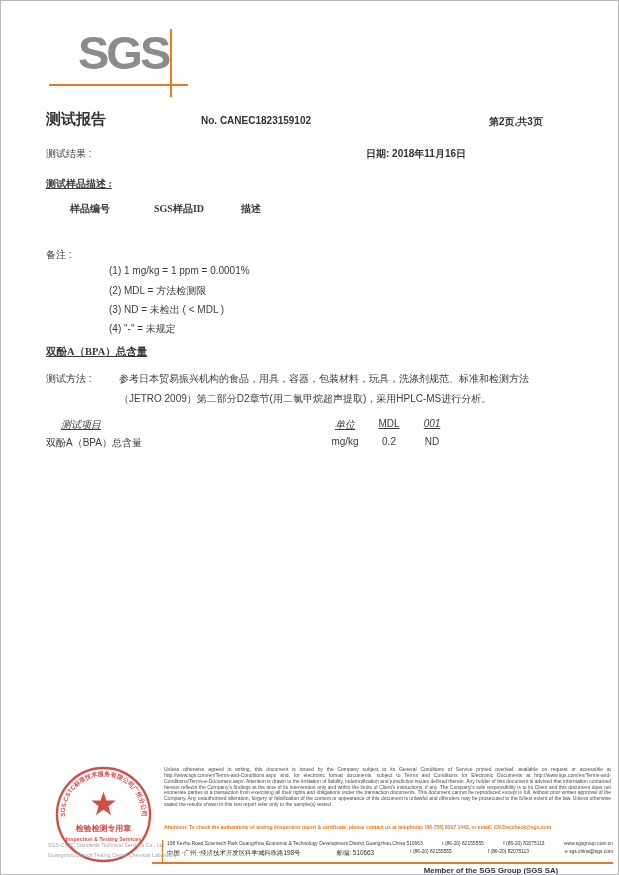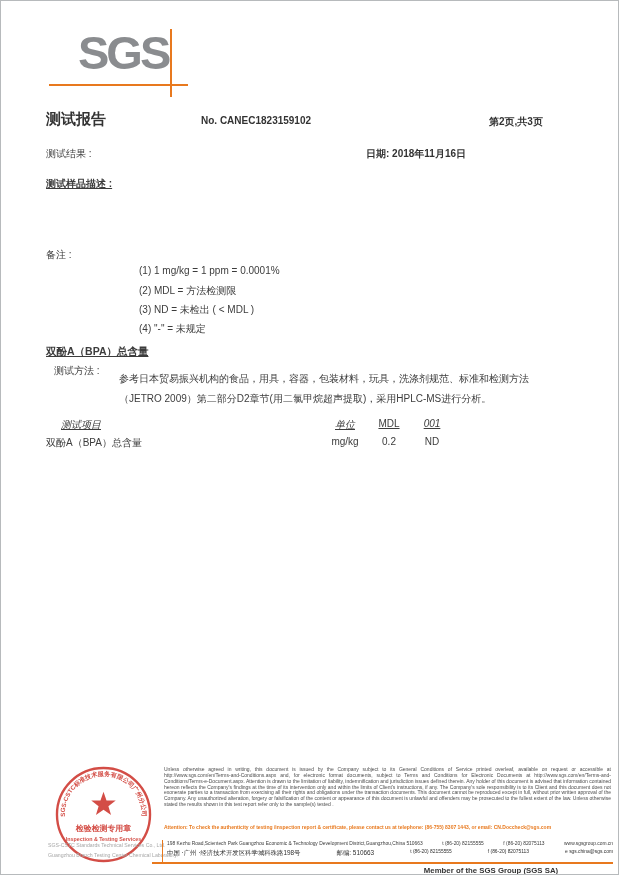--- a/index.html
+++ b/index.html
@@ -14,29 +14,29 @@
                color:#8a8c8f; letter-spacing:-3px; line-height:1; }
   .logo-hline { position:absolute; left:48px; top:83px; width:139px; height:2px; background:#e8791e; }
   .logo-vline { position:absolute; left:169px; top:28px; width:2px; height:68px; background:#e8791e; }
 
   
   .doc-title { position:absolute; left:45px; top:109px; font-size:15px; font-weight:bold; color:#333; }
   .hdr { position:absolute; top:114px; font-size:10px; font-weight:bold; color:#333; }
 
   .sec-label { position:absolute; left:45px; font-size:10px; color:#3c3c3c; }
   .underlined { text-decoration:underline; }
-  .bold { font-weight:bold; }
+  .bold { font-weight:bold;font-family:Liberation Serif, serif; }
 
   
   .s-row { position:absolute; left:45px; width:300px; height:14px; font-size:10px; }
   .s-c1 { position:absolute; left:0; width:88px; text-align:center; }
   .s-c2 { position:absolute; left:88px; width:90px; text-align:center; }
   .s-c3 { position:absolute; left:195px; width:120px; text-align:left; }
 
-  .remark { position:absolute; left:108px; font-size:10px; color:#3c3c3c;margin-left:30px; }
+  .remark { position:absolute; left:108px; font-size:10px; color:#3c3c3c; }
 
   .method-text { position:absolute; left:118px; top:368px; width:442px; font-size:10px;
                  line-height:20px; color:#3c3c3c; }
 
   
   .r-head { position:absolute; top:417px; font-size:10px; color:#3c3c3c; }
   .r-val  { position:absolute; top:435px; font-size:10px; color:#3c3c3c; }
   .c-unit { left:319px; width:50px; text-align:center; }
   .c-mdl  { left:368px; width:40px; text-align:center; }
   .c-smp  { left:410px; width:42px; text-align:center; }
@@ -69,30 +69,35 @@
   <div class="logo-vline"></div>
 
   <div class="doc-title">测试报告</div>
   <div class="hdr" style="left:200px;">No. CANEC1823159102</div>
   <div class="hdr" style="left:365px;margin-top:32px;">日期: 2018年11月16日</div>
   <div class="hdr" style="left:488px;">第2页,共3页</div>
 
   <div class="sec-label" style="top:146px;">测试结果 :</div>
   <div class="sec-label bold underlined" style="top:176px;">测试样品描述 :</div>
 
+  <div class="s-row bold" style="top:201px;">
+    <span class="s-c1">样品编号</span>
+    <span class="s-c2">SGS样品ID</span>
+    <span class="s-c3">描述</span>
+  </div>
 
   <div class="sec-label" style="top:247px;">备注 :</div>
   <div class="remark" style="top:264px;">(1) 1 mg/kg = 1 ppm = 0.0001%</div>
   <div class="remark" style="top:283px;">(2) MDL = 方法检测限</div>
   <div class="remark" style="top:302px;">(3) ND = 未检出 ( &lt; MDL )</div>
   <div class="remark" style="top:321px;">(4) "-" = 未规定</div>
 
   <div class="sec-label bold underlined" style="top:344px; font-size:10.5px;">双酚A（BPA）总含量</div>
 
-  <div class="sec-label" style="top:363px;margin-left:8px;">测试方法 :</div>
+  <div class="sec-label" style="top:371px;">测试方法 :</div>
   <div class="method-text">参考日本贸易振兴机构的食品，用具，容器，包装材料，玩具，洗涤剂规范、标准和检测方法（JETRO 2009）第二部分D2章节(用二氯甲烷超声提取)，采用HPLC-MS进行分析。</div>
 
   <div class="r-head underlined" style="left:60px;font-style:italic;">测试项目</div>
   <div class="r-head c-unit underlined italic">单位</div>
   <div class="r-head c-mdl underlined">MDL</div>
   <div class="r-head c-smp underlined italic">001</div>
 
   <div class="r-val" style="left:45px;">双酚A（BPA）总含量</div>
   <div class="r-val c-unit">mg/kg</div>
   <div class="r-val c-mdl">0.2</div>

